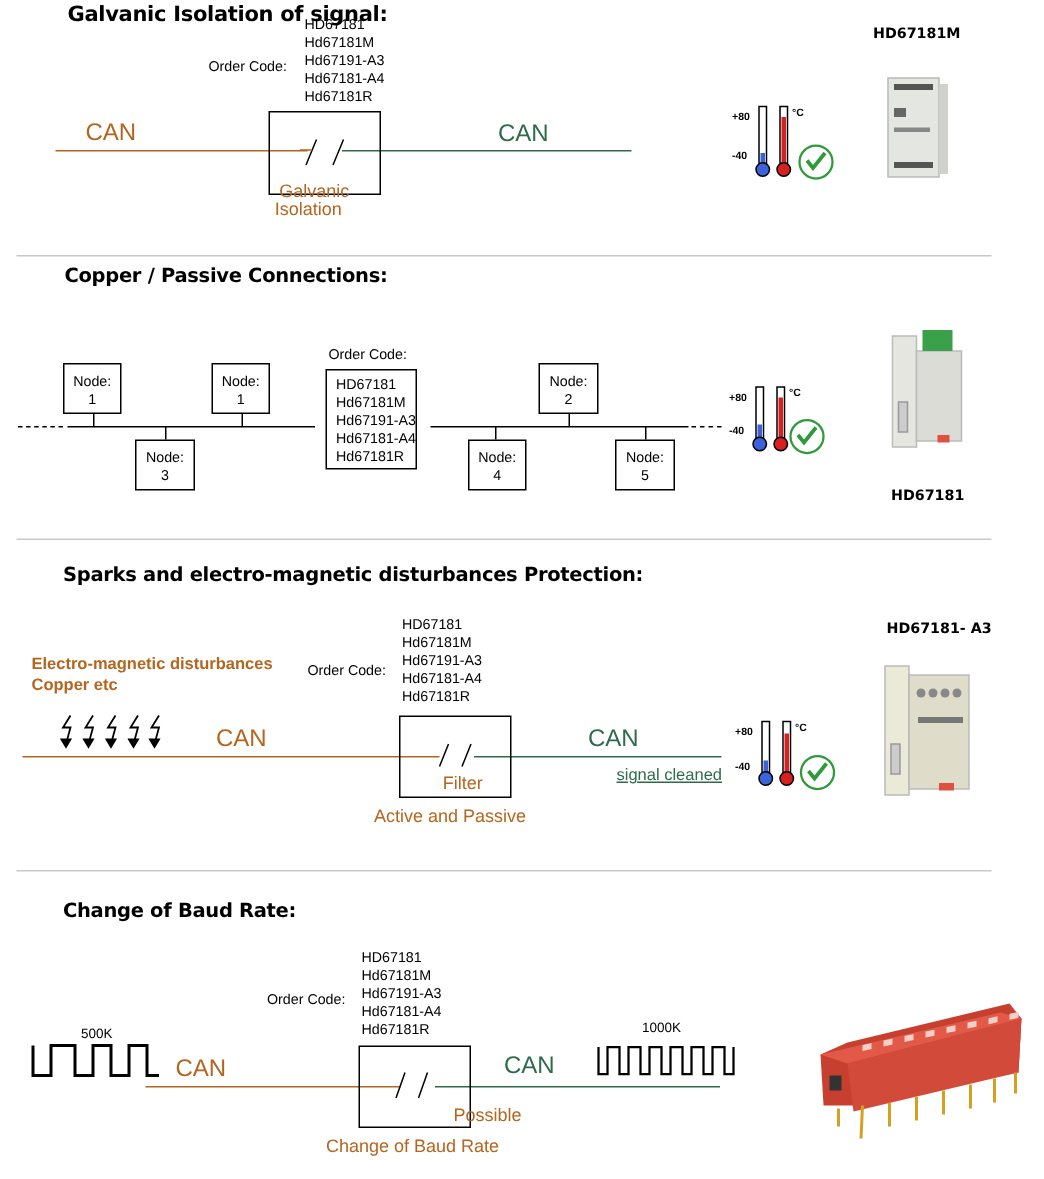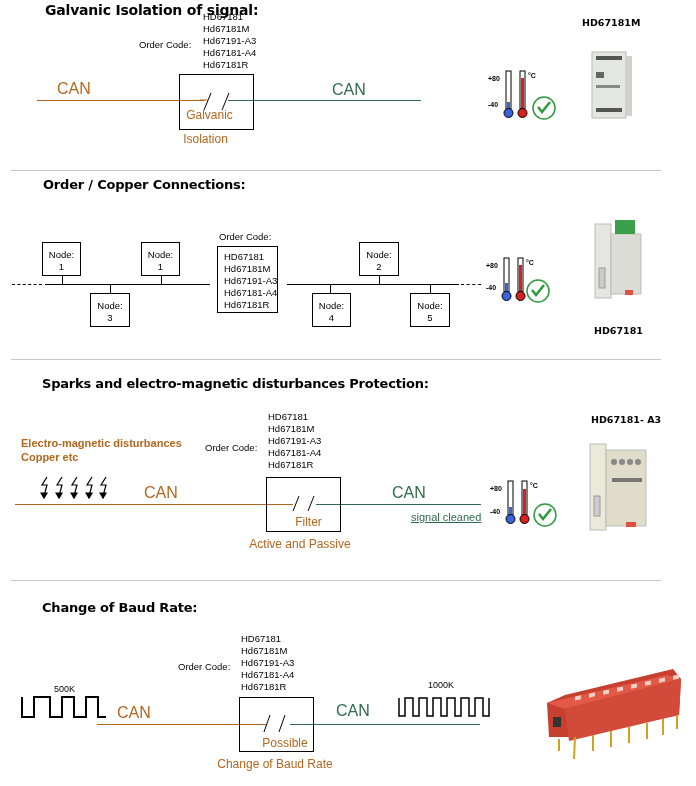--- a/index.html
+++ b/index.html
@@ -38,21 +38,21 @@
 <div class="abs can-o" style="left:57px;top:80px;">CAN</div>
 <div class="abs line-o" style="left:37px;top:100px;width:168px;"></div>
 <div class="abs line-g" style="left:228px;top:100px;width:193px;"></div>
 <div class="abs can-g" style="left:332px;top:81px;">CAN</div>
 <div class="abs box" style="left:179px;top:74px;width:75px;height:56px;"></div>
 <svg style="left:200px;top:90px;" width="40" height="22">
   <line x1="4" y1="20" x2="11" y2="3" stroke="#000" stroke-width="1"></line>
   <line x1="22" y1="20" x2="29" y2="3" stroke="#000" stroke-width="1"></line>
   <line x1="0" y1="10" x2="8" y2="10" stroke="#b5651d" stroke-width="1"></line>
 </svg>
-<div class="abs olab" style="left:179px;top:108px;width:61px;">Galvanic</div>
+<div class="abs olab" style="left:179px;top:120px;width:61px;">Galvanic</div>
 <div class="abs olab" style="left:168px;top:132px;width:75px;">Isolation</div>
 
 <div class="abs" style="left:488px;top:70px;width:72px;height:52px;">
   <div class="abs" style="left:0;top:5px;font-size:7px;font-weight:bold;">+80</div>
   <div class="abs" style="left:0;top:31px;font-size:7px;font-weight:bold;">-40</div>
   <svg style="left:15px;top:0;" width="30" height="52">
     <rect x="3" y="1" width="5" height="38" fill="#fff" stroke="#000" stroke-width="1"></rect>
     <rect x="4" y="32" width="3" height="8" fill="#3b62d8"></rect>
     <circle cx="5.5" cy="43" r="4.5" fill="#3b62d8" stroke="#000" stroke-width="1"></circle>
     <rect x="17" y="1" width="5" height="38" fill="#fff" stroke="#000" stroke-width="1"></rect>
@@ -71,21 +71,21 @@
   <rect x="2" y="2" width="34" height="66" fill="#e4e6e1" stroke="#b8bab5"></rect>
   <rect x="36" y="6" width="6" height="60" fill="#cfd2cc"></rect>
   <rect x="6" y="6" width="26" height="4" fill="#555"></rect>
   <rect x="6" y="22" width="8" height="6" fill="#666"></rect>
   <rect x="6" y="35" width="24" height="3" fill="#888"></rect>
   <rect x="6" y="58" width="26" height="4" fill="#555"></rect>
 </svg>
 
 <div class="abs sep" style="left:11px;top:170px;width:650px;"></div>
 
-<div class="abs heading" style="left:15px;top:177px;">Order / Copper Connections:</div>
+<div class="abs heading" style="left:15px;top:177px;">Copper / Passive Connections:</div>
 
 <div class="abs" style="left:12px;top:284px;width:30px;height:0;border-top:1px dashed #000;"></div>
 <div class="abs bline" style="left:45px;top:284px;width:165px;height:1px;"></div>
 <div class="abs bline" style="left:287px;top:284px;width:172px;height:1px;"></div>
 <div class="abs" style="left:461px;top:284px;width:20px;height:0;border-top:1px dashed #000;"></div>
 
 <div class="abs node" style="left:42px;top:242px;width:39px;height:34px;">
   <div>Node:</div>
   <div>1</div>
 </div>
@@ -258,21 +258,21 @@
   <div>Hd67181M</div>
   <div>Hd67191-A3</div>
   <div>Hd67181-A4</div>
   <div>Hd67181R</div>
 </div>
 <div class="abs box" style="left:239px;top:697px;width:75px;height:55px;"></div>
 <svg style="left:260px;top:712px;" width="34" height="22">
   <line x1="4" y1="20" x2="10" y2="3" stroke="#000" stroke-width="1"></line>
   <line x1="19" y1="20" x2="25" y2="3" stroke="#000" stroke-width="1"></line>
 </svg>
-<div class="abs olab" style="left:239px;top:736px;width:92px;">Possible</div>
+<div class="abs olab" style="left:239px;top:736px;width:92px;padding-left:40px;">Possible</div>
 <div class="abs olab" style="left:205px;top:757px;width:140px;">Change of Baud Rate</div>
 
 <svg style="left:545px;top:665px;" width="140" height="100">
   <polygon points="2,38 20,30 128,4 136,14 134,50 24,72 4,72" fill="#c7402f"></polygon>
   <polygon points="2,38 122,10 136,14 20,44" fill="#e25a47"></polygon>
   <polygon points="20,44 136,14 134,50 24,76" fill="#d24a39"></polygon>
   <g fill="#f2d0c8">
     <rect x="30" y="38" width="6" height="4" transform="skewY(-12)"></rect>
     <rect x="44" y="38" width="6" height="4" transform="skewY(-12)"></rect>
     <rect x="58" y="38" width="6" height="4" transform="skewY(-12)"></rect>

